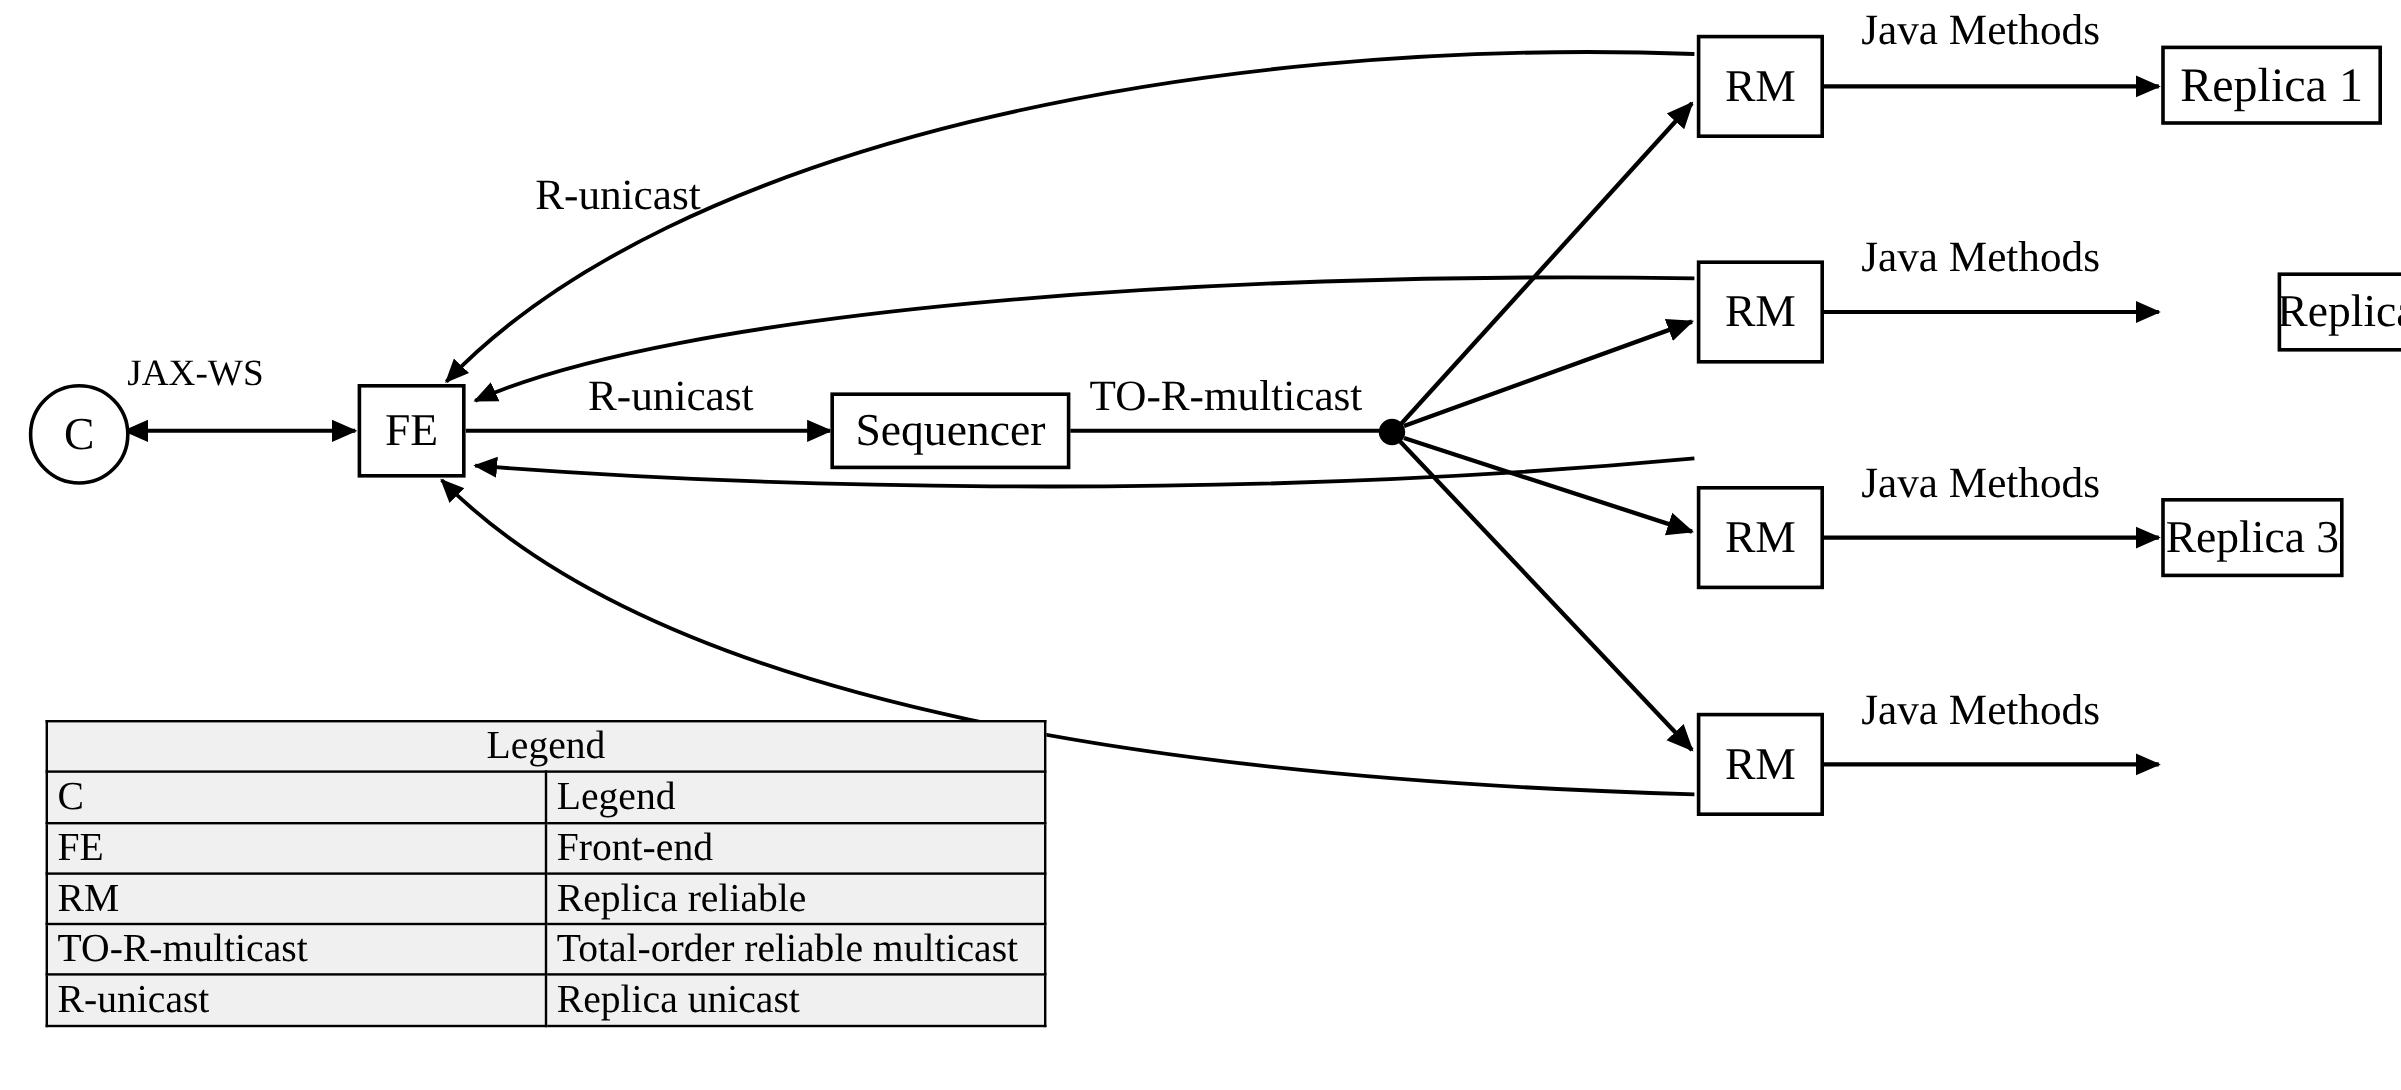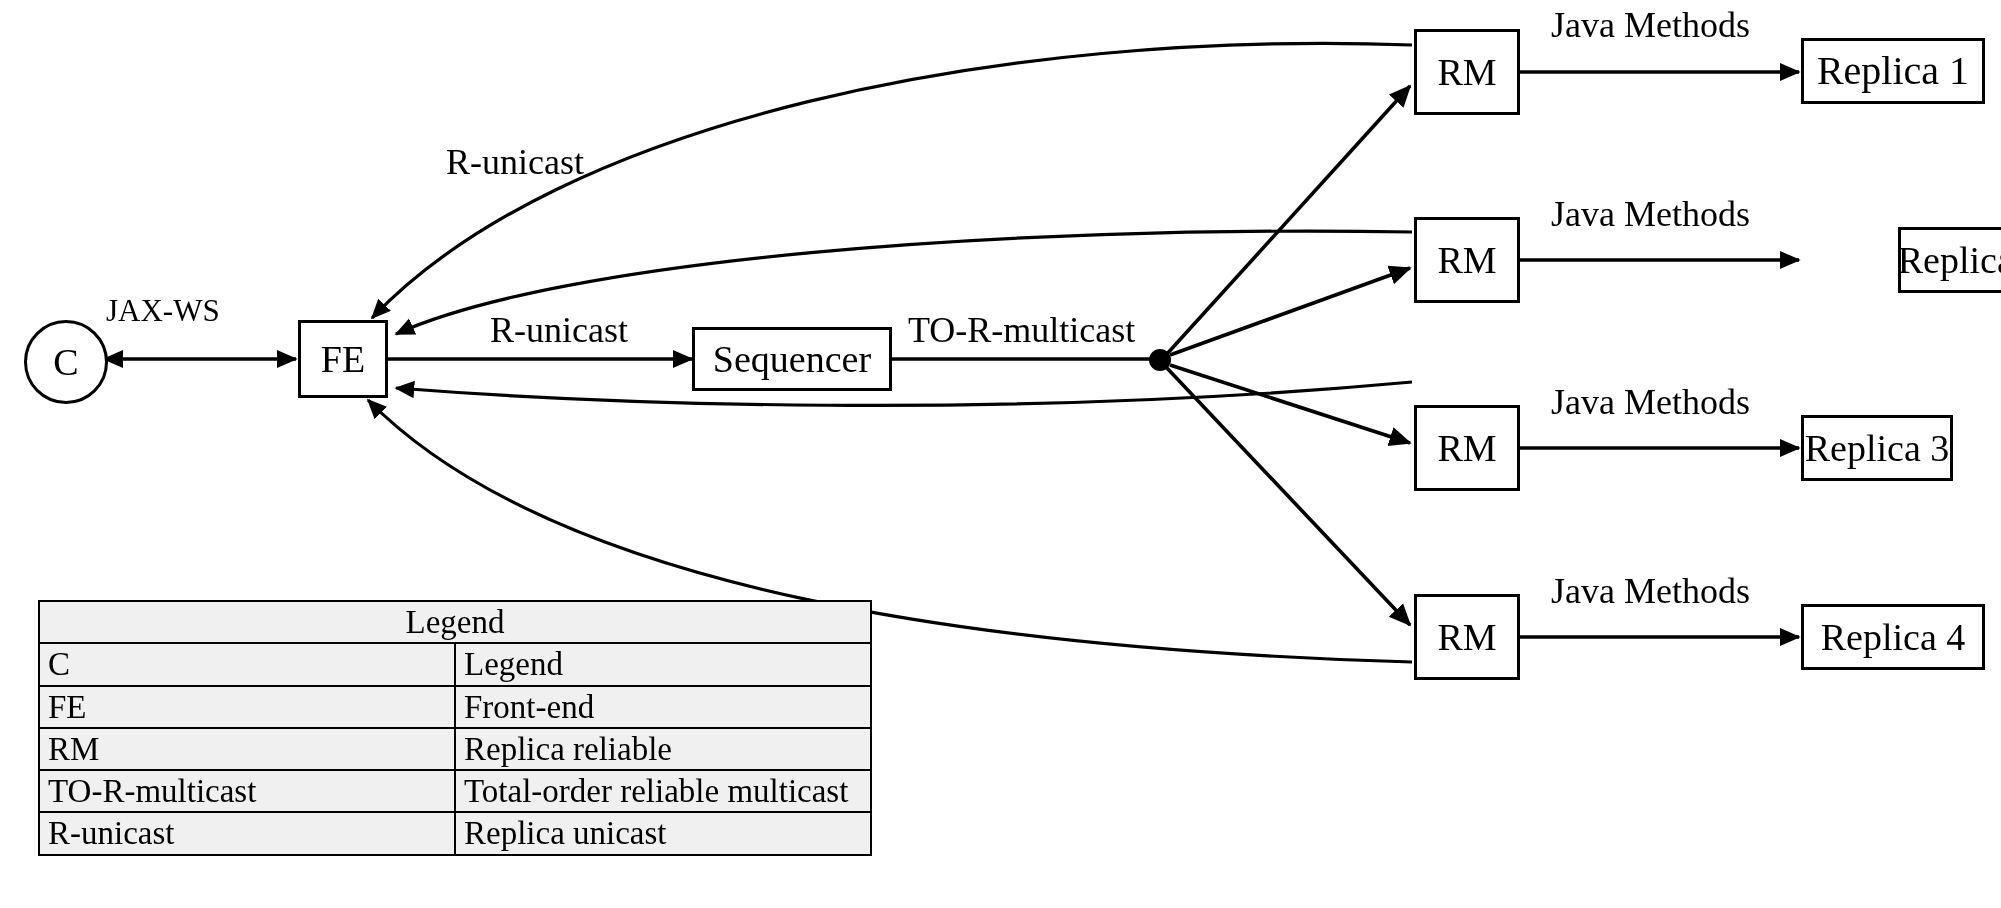--- a/index.html
+++ b/index.html
@@ -81,23 +81,20 @@
 
   <div class="node" style="left:1801px;top:38px;width:184px;height:66px;font-size:40px;">
     <span>Replica 1</span>
   </div>
   <div class="node" style="left:1898px;top:227px;width:144px;height:66px;font-size:38px;">
     <span>Replica 2</span>
   </div>
   <div class="node" style="left:1801px;top:415px;width:152px;height:66px;font-size:38px;">
     <span>Replica 3</span>
   </div>
-  <div class="node" style="left:1801px;top:604px;width:184px;height:66px;font-size:38px;">
-    <span>Replica 4</span>
-  </div>
 
   <div class="edge-label" style="left:106px;top:295px;font-size:31px;">JAX-WS</div>
 
   <div class="edge-label" style="left:446px;top:144px;font-size:36px;">R-unicast</div>
 
   <div class="edge-label" style="left:490px;top:312px;font-size:36px;">R-unicast</div>
 
   <div class="edge-label" style="left:908px;top:312px;font-size:36px;">TO-R-multicast</div>
 
   <div class="edge-label" style="left:1551px;top:7px;font-size:36px;">Java Methods</div>

